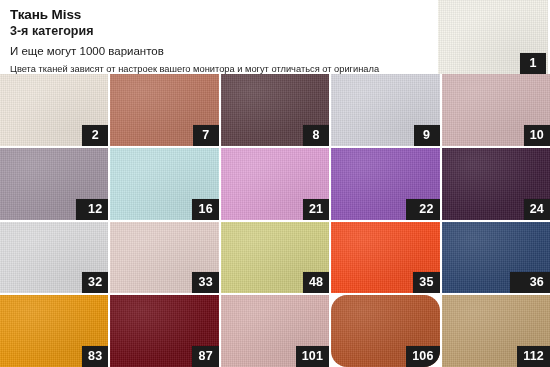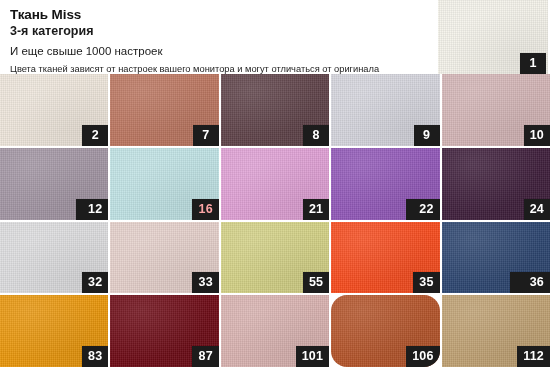--- a/index.html
+++ b/index.html
@@ -128,21 +128,21 @@
   }
 </style>
 </head>
 <body>
 
 <div id="catalog">
 
   <div class="header">
     <div class="brand">Ткань Miss</div>
     <div class="category">3-я категория</div>
-    <div class="variants">И еще свыше 1000 настроек</div>
+    <div class="variants">И еще могут 1000 вариантов</div>
     <div class="disclaimer">Цвета тканей зависят от настроек вашего монитора и могут  отличаться от оригинала</div>
   </div>
 
   <div class="featured" style="background: rgb(243, 241, 233);">
     <div class="badge">1</div>
   </div>
 
   <div class="grid">
       <div class="swatch" style="background: rgb(237, 229, 218);">
         <div class="badge" style="background: rgb(28, 28, 28); color: rgb(255, 255, 255);">2</div>
@@ -156,39 +156,39 @@
       <div class="swatch" style="background: rgb(212, 212, 220);">
         <div class="badge" style="background: rgb(28, 28, 28); color: rgb(255, 255, 255);">9</div>
       </div>
       <div class="swatch" style="background: rgb(211, 181, 182);">
         <div class="badge" style="background: rgb(28, 28, 28); color: rgb(255, 255, 255);">10</div>
       </div>
       <div class="swatch" style="background: rgb(162, 149, 163);">
         <div class="badge" style="background: rgb(28, 28, 28); color: rgb(255, 255, 255); padding-left: 12px;">12</div>
       </div>
       <div class="swatch" style="background: rgb(191, 226, 228);">
-        <div class="badge" style="background: rgb(28, 28, 28); color: #fca5a5; text-align: center;">16</div>
+        <div class="badge" style="background: rgb(28, 28, 28); color: #ffffff; text-align: center;">16</div>
       </div>
       <div class="swatch" style="background: rgb(223, 160, 212);">
         <div class="badge" style="background: rgb(28, 28, 28); color: rgb(255, 255, 255);">21</div>
       </div>
       <div class="swatch" style="background: rgb(145, 88, 184);">
         <div class="badge" style="background: rgb(28, 28, 28); color: rgb(255, 255, 255); padding-left: 13px;">22</div>
       </div>
       <div class="swatch" style="background: rgb(63, 31, 60);">
         <div class="badge" style="background: rgb(28, 28, 28); color: rgb(255, 255, 255);">24</div>
       </div>
       <div class="swatch" style="background: rgb(220, 220, 222);">
         <div class="badge" style="background: rgb(28, 28, 28); color: rgb(255, 255, 255);">32</div>
       </div>
       <div class="swatch" style="background: rgb(228, 207, 202);">
         <div class="badge" style="background: rgb(28, 28, 28); color: rgb(255, 255, 255);">33</div>
       </div>
       <div class="swatch" style="background: rgb(211, 209, 134);">
-        <div class="badge" style="background: rgb(28, 28, 28); color: rgb(255, 255, 255);">55</div>
+        <div class="badge" style="background: rgb(28, 28, 28); color: rgb(255, 255, 255);">48</div>
       </div>
       <div class="swatch" style="background: rgb(247, 76, 30);">
         <div class="badge" style="background: rgb(28, 28, 28); color: rgb(255, 255, 255);">35</div>
       </div>
       <div class="swatch" style="background: rgb(45, 70, 112);">
         <div class="badge" style="background: rgb(28, 28, 28); color: rgb(255, 255, 255); padding-left: 20px;">36</div>
       </div>
       <div class="swatch" style="background: rgb(232, 150, 12);">
         <div class="badge" style="background: rgb(28, 28, 28); color: rgb(255, 255, 255);">83</div>
       </div>

